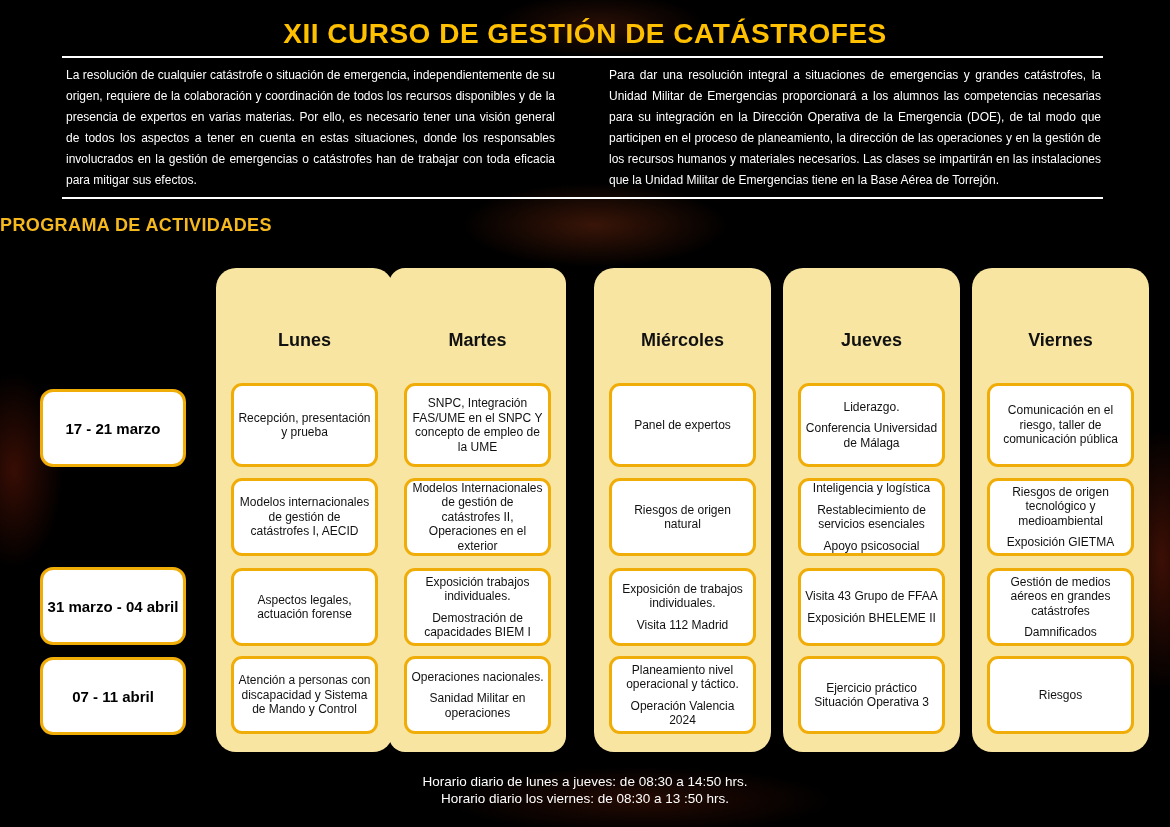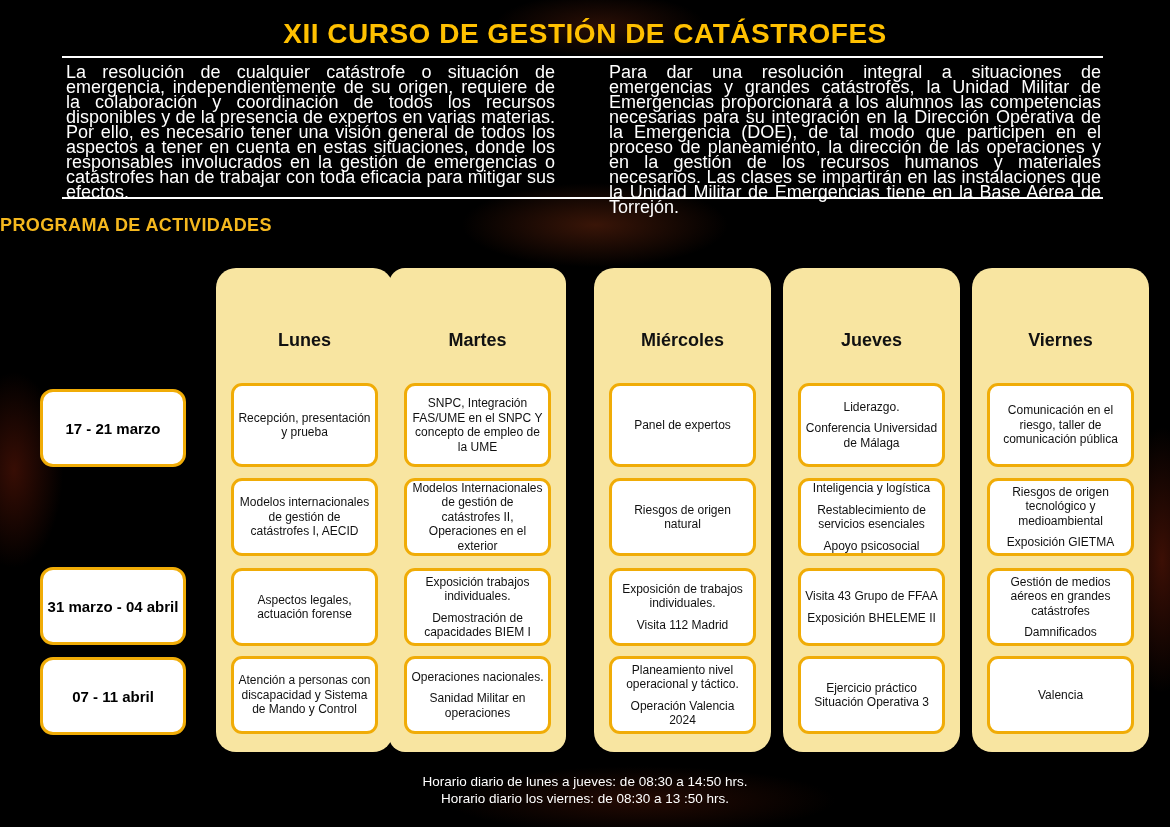--- a/index.html
+++ b/index.html
@@ -21,21 +21,21 @@
   }
   .course-title{
     position:absolute;left:0;top:18px;width:1170px;
     text-align:center;color:#FFC000;font-size:28px;font-weight:bold;
     letter-spacing:0.5px;
   }
   .rule{position:absolute;left:62px;width:1041px;height:2px;background:#fff;}
   .rule1{top:56px;}
   .rule2{top:197px;}
   .intro{
-    position:absolute;top:65px;color:#fff;font-size:18px;line-height:15px;
+    position:absolute;top:65px;color:#fff;font-size:12px;line-height:21px;
     text-align:justify;
   }
   .intro-left{left:66px;width:489px;}
   .intro-right{left:609px;width:492px;}
   .section-title{
     position:absolute;left:0;top:215px;width:1170px;
     color:#F5B81E;font-size:18px;font-weight:bold;
     letter-spacing:0.4px;
   }
   .datebox{
@@ -176,20 +176,20 @@
     </div>
     <div class="card r1">
       <p>Riesgos de origen tecnológico y medioambiental</p>
       <p>Exposición GIETMA</p>
     </div>
     <div class="card r2">
       <p>Gestión de medios aéreos en grandes catástrofes</p>
       <p>Damnificados</p>
     </div>
     <div class="card r3">
-      <p>Valencia</p>
+      <p>Riesgos</p>
     </div>
   </div>
 
   <div class="footer-line f1">Horario diario de lunes a jueves: de 08:30 a 14:50 hrs.</div>
   <div class="footer-line f2">Horario diario los viernes: de 08:30 a 13 :50 hrs.</div>
 
 </div>
 
 </body></html>

